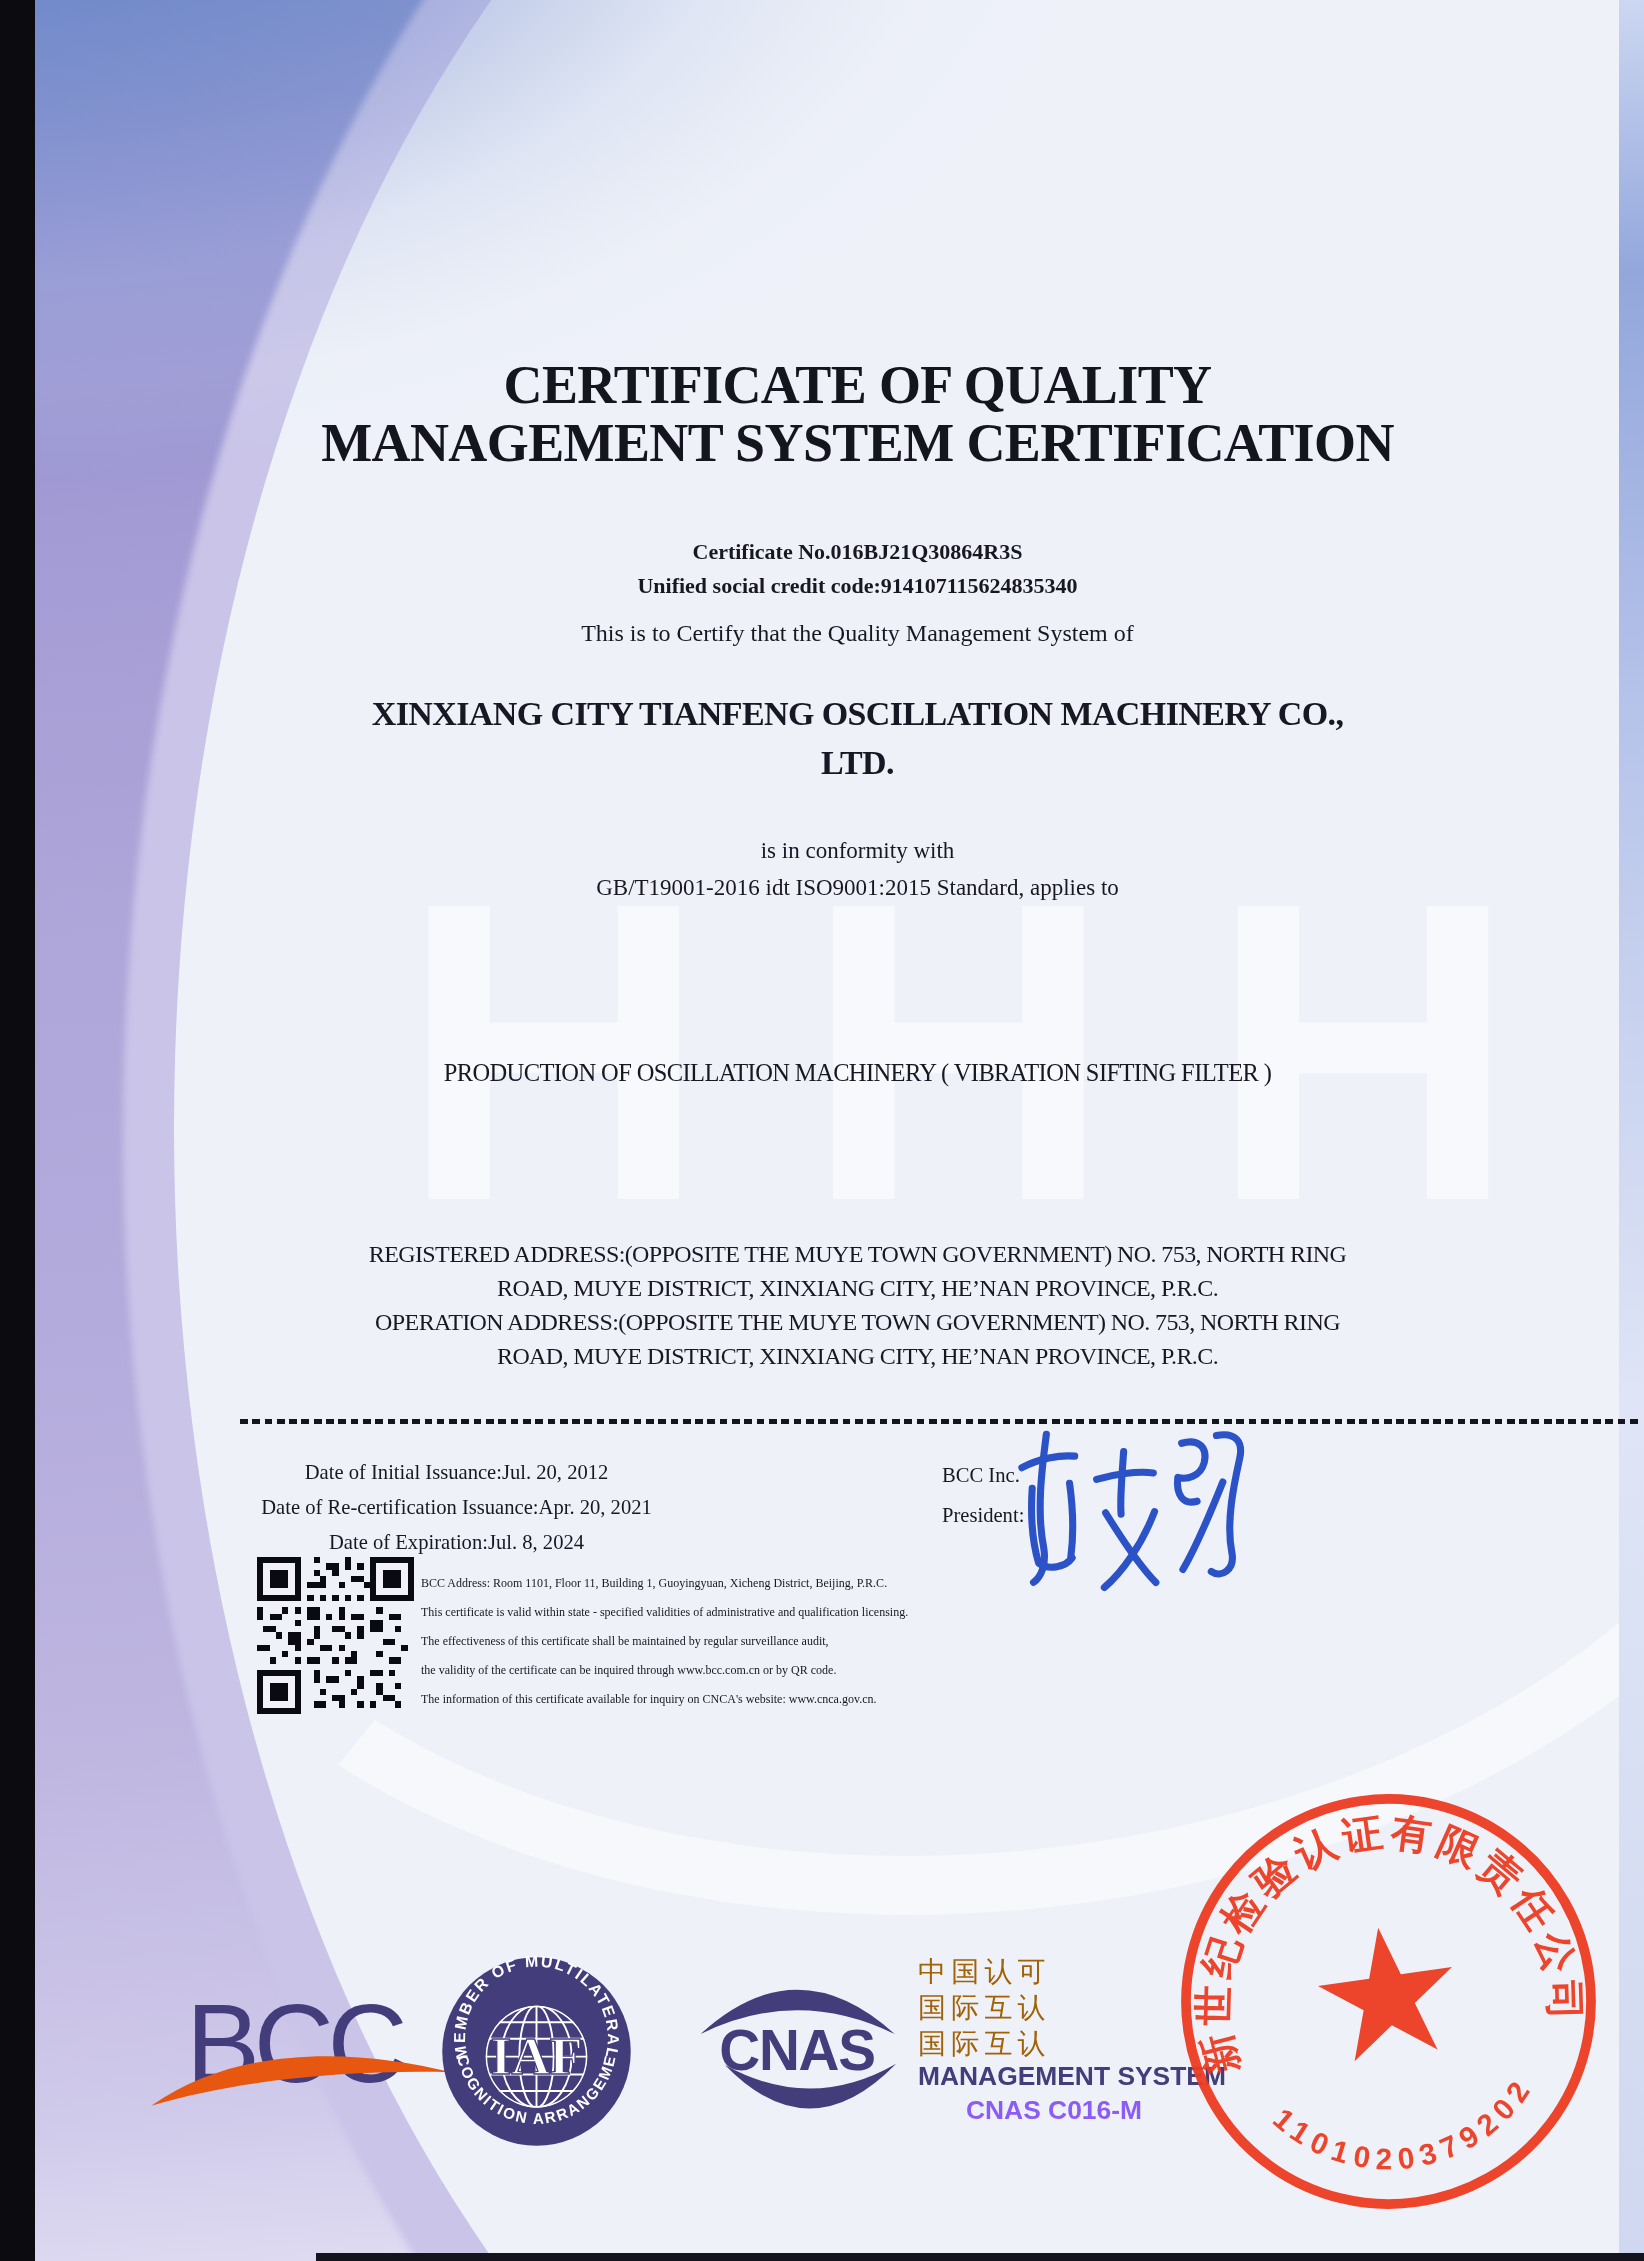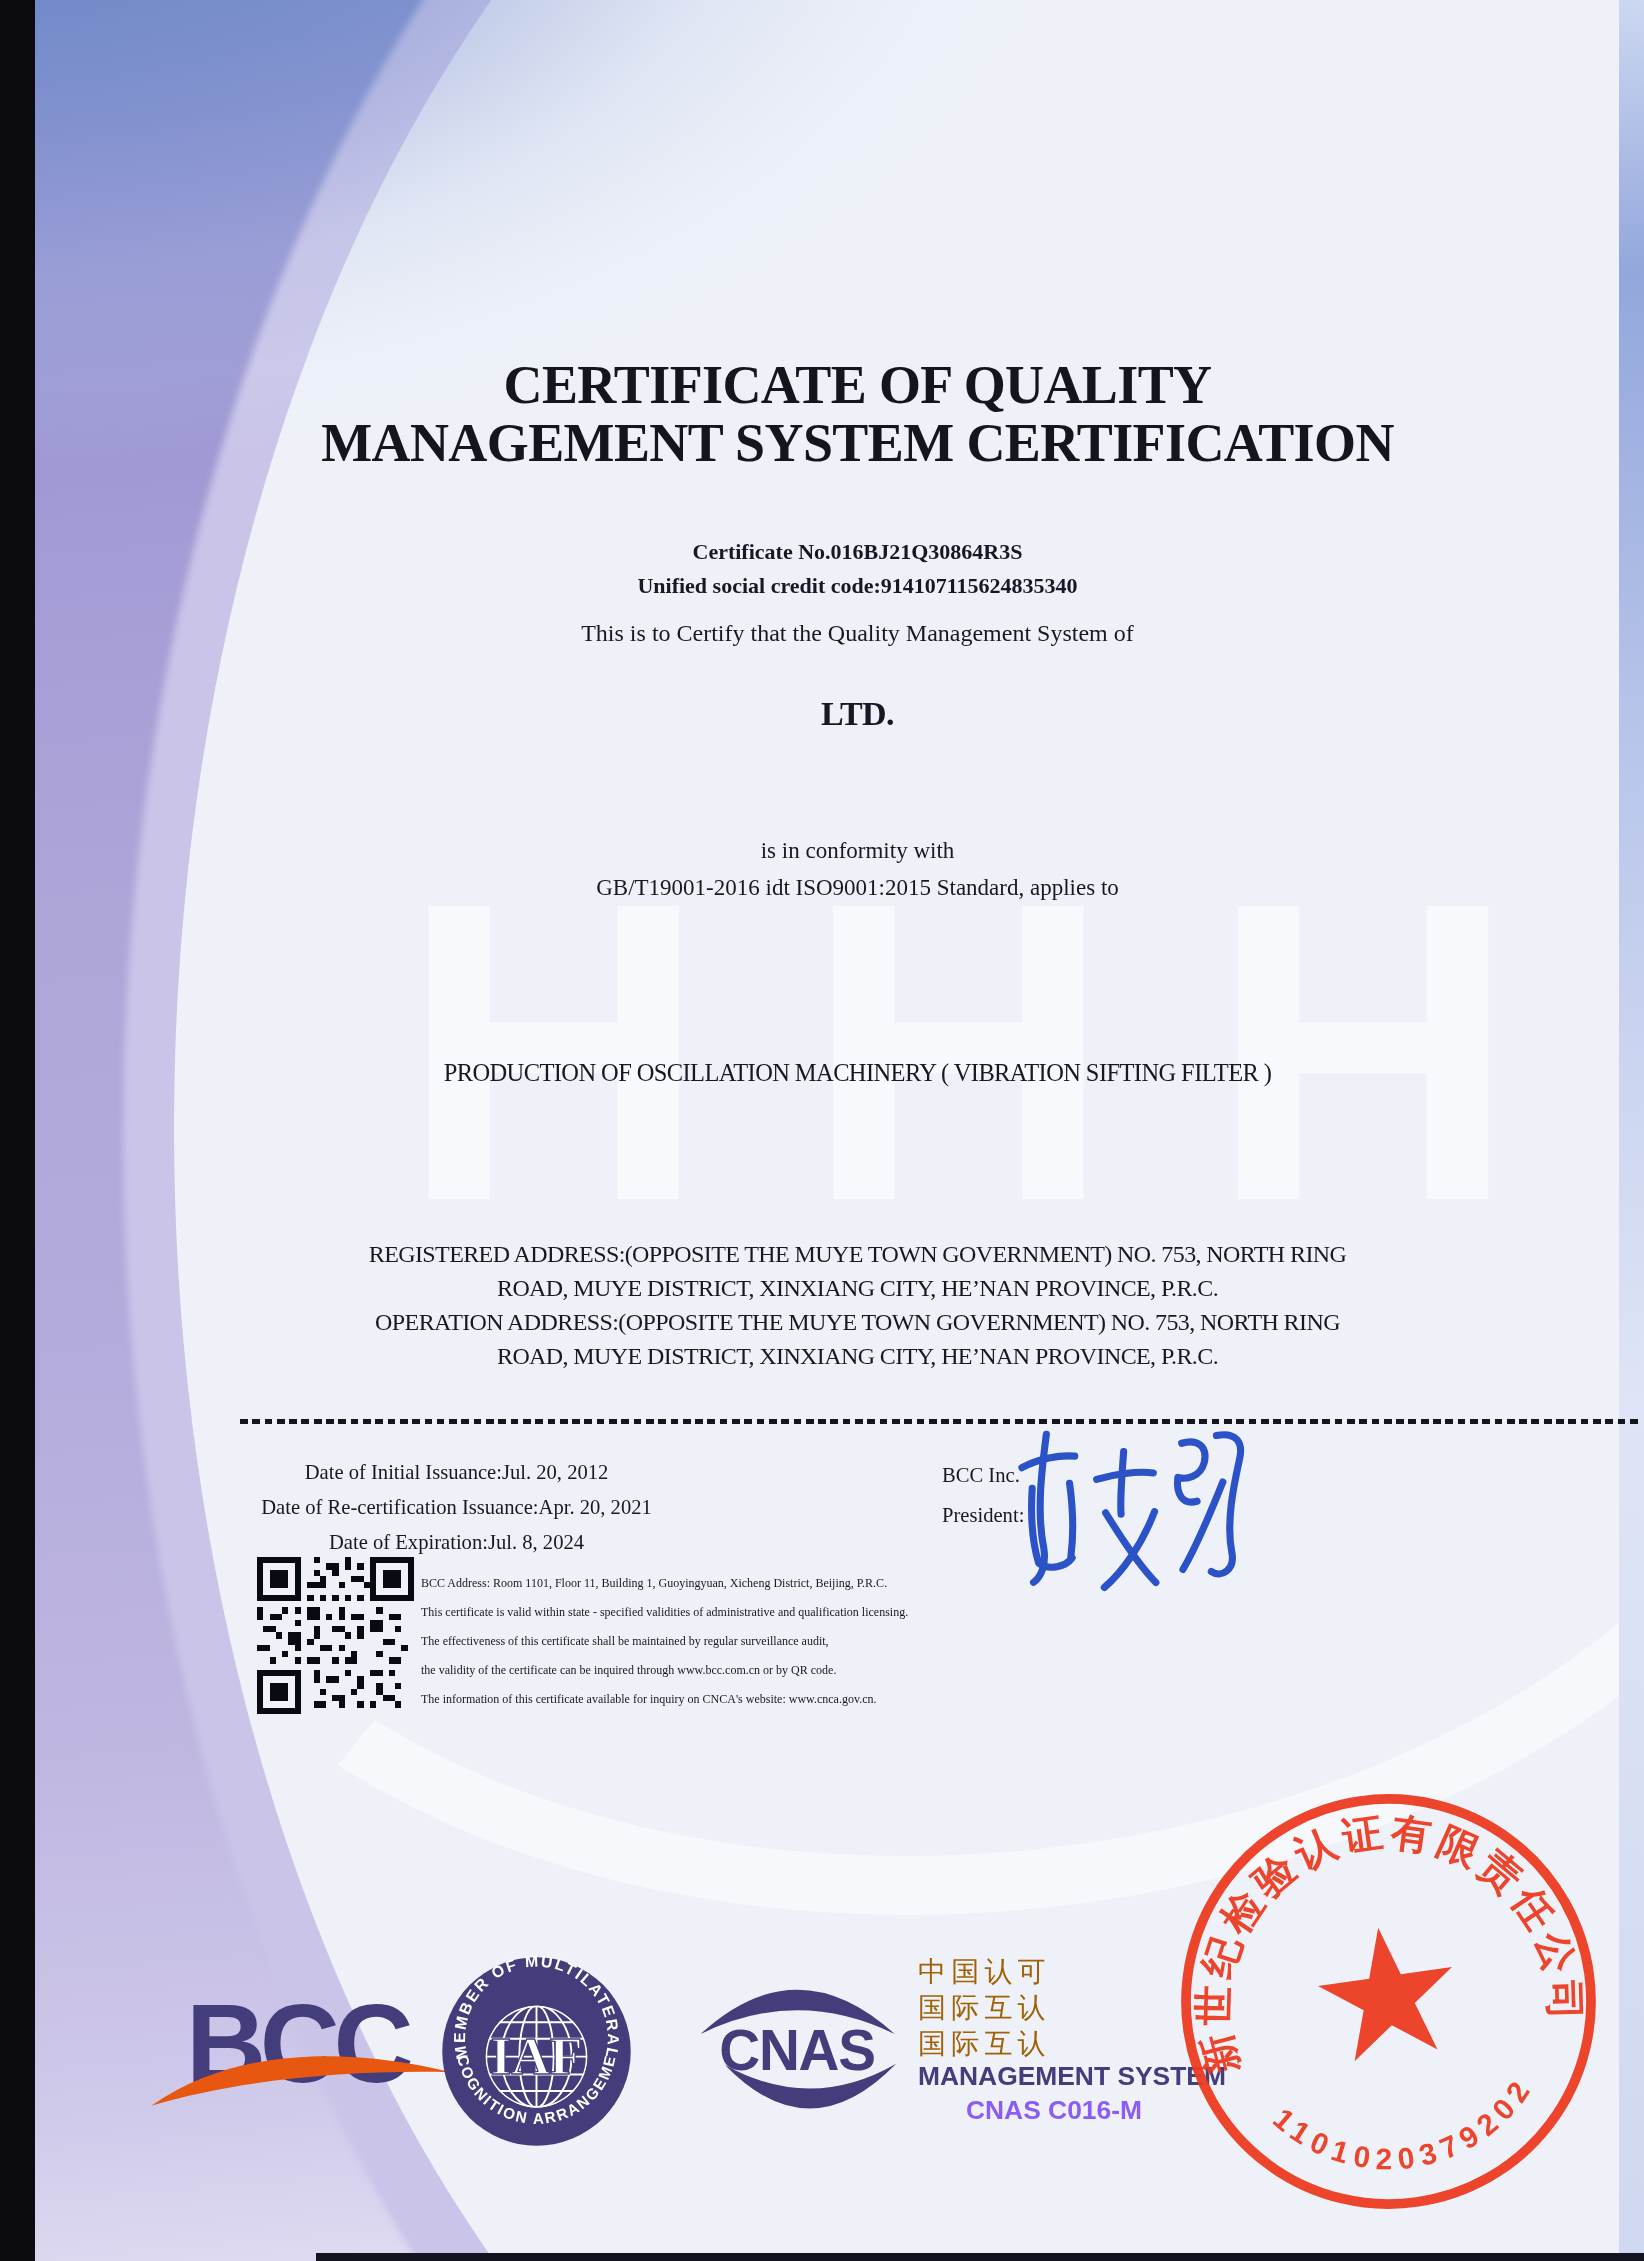--- a/index.html
+++ b/index.html
@@ -61,21 +61,21 @@
   .issuer{position:absolute; left:942px; top:1455px; font-size:20.6px; line-height:40px;}
   .signature-svg{position:absolute; left:1009px; top:1416px;}
 
   .qr{position:absolute; left:257px; top:1557px; width:157px; height:157px;}
   .fine-print{position:absolute; left:421px; top:1569px; width:761px;
               font-size:12px; line-height:29px;}
 
   
   .bcc-logo{position:absolute; left:155px; top:1977px; width:303px; height:148px;}
   .bcc-text{position:absolute; left:31px; top:0; font-family:"Liberation Sans",sans-serif;
-            font-weight:bold; font-size:111px; line-height:135px; letter-spacing:-6.4px; color:#443d7c;}
+            font-weight:normal; font-size:111px; line-height:135px; letter-spacing:-6.4px; color:#443d7c;}
   .bcc-swoosh{position:absolute; left:-5.2px; top:50px;}
   .iaf-logo{position:absolute; left:441px; top:1956px;}
   .cnas-logo{position:absolute; left:694px; top:1967px;}
   .cnas-cn{position:absolute; left:918px; top:1954px; font-family:"Liberation Sans",sans-serif;
            font-size:28px; line-height:36px; color:#a16207; letter-spacing:5.2px;}
   .cnas-sys{position:absolute; left:918px; top:2061px; font-family:"Liberation Sans",sans-serif;
             font-weight:bold; font-size:26.4px; color:#443d7c;}
   .cnas-code{position:absolute; left:966px; top:2095px; font-family:"Liberation Sans",sans-serif;
              font-weight:bold; font-size:26.4px; color:#8b5cf6;}
   .stamp{position:absolute; left:1175px; top:1788px; transform:rotate(-8deg); opacity:.95;}
@@ -101,20 +101,21 @@
   </div>
 
   <div class="ctr cert-ids">
     <div>Certificate No.016BJ21Q30864R3S</div>
     <div>Unified social credit code:914107115624835340</div>
   </div>
 
   <div class="ctr certify-line">This is to Certify that the Quality Management System of</div>
 
   <div class="ctr company">
+    <div>XINXIANG CITY TIANFENG OSCILLATION MACHINERY CO.,</div>
     <div>LTD.</div>
   </div>
 
   <div class="ctr conformity">
     <div>is in conformity with</div>
     <div>GB/T19001-2016 idt ISO9001:2015 Standard, applies to</div>
   </div>
 
   <div class="ctr scope">PRODUCTION OF OSCILLATION MACHINERY ( VIBRATION SIFTING FILTER )</div>
 

